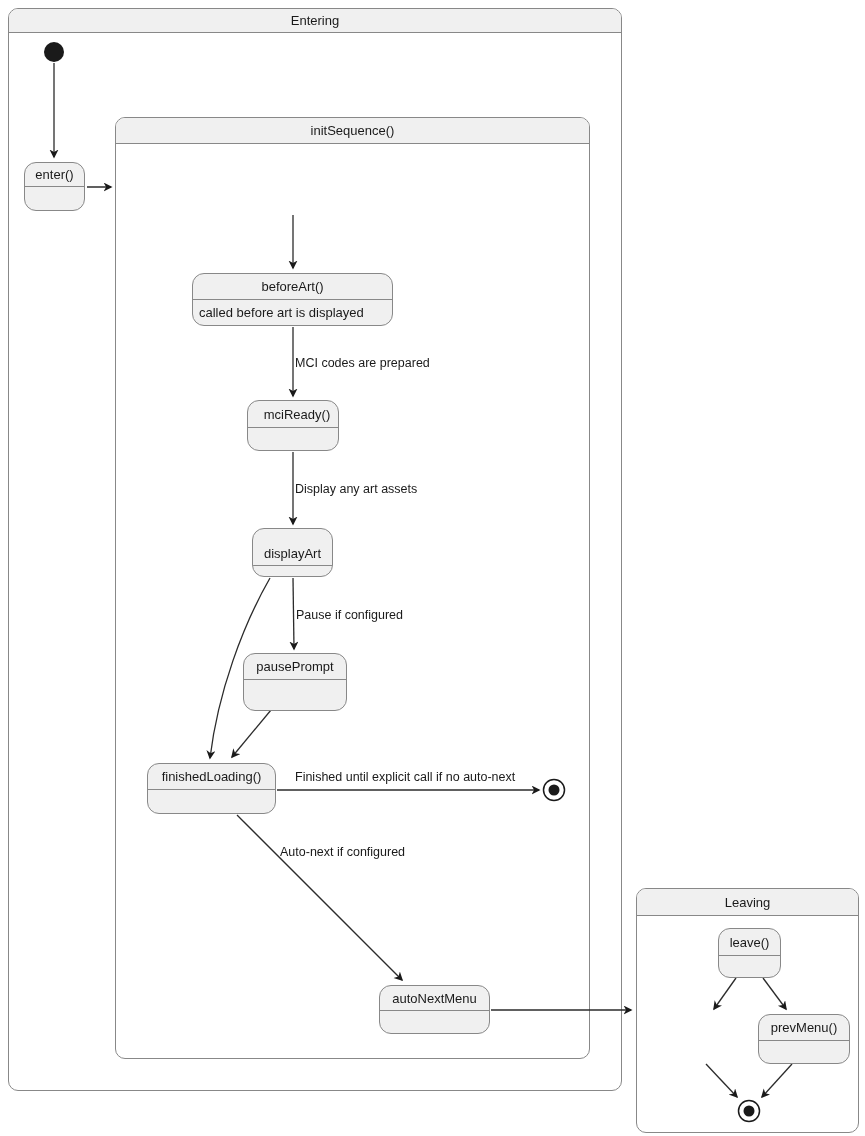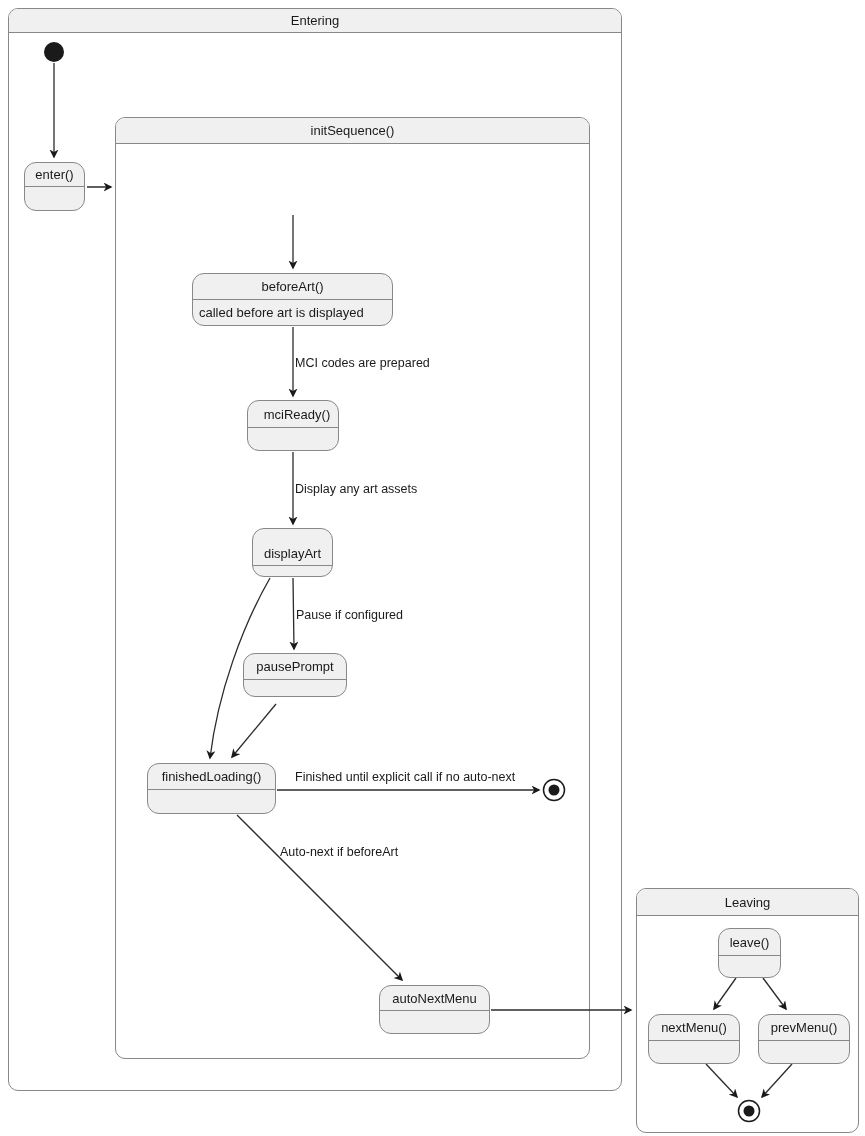--- a/index.html
+++ b/index.html
@@ -148,49 +148,45 @@
   <div class="state" style="left:247px; top:400px; width:92px; height:51px;">
     <div class="state-title" style="flex-basis:27px; height:27px;padding-left:16px;">mciReady()</div>
     <div class="state-body"></div>
   </div>
 
   <div class="state" style="left:252px; top:528px; width:81px; height:49px;">
     <div class="state-title" style="flex-basis:25px; height:25px;margin-top:12px;">displayArt</div>
     <div class="state-body"></div>
   </div>
 
-  <div class="state" style="left:243px; top:653px; width:104px; height:44px;">
+  <div class="state" style="left:243px; top:653px; width:104px; height:58px;">
     <div class="state-title">pausePrompt</div>
     <div class="state-body"></div>
   </div>
 
   <div class="state" style="left:147px; top:763px; width:129px; height:51px;">
     <div class="state-title">finishedLoading()</div>
     <div class="state-body"></div>
   </div>
 
   <div class="state" style="left:379px; top:985px; width:111px; height:49px;">
     <div class="state-title" style="flex-basis:25px; height:25px;">autoNextMenu</div>
     <div class="state-body"></div>
   </div>
 
   <div class="state" style="left:718px; top:928px; width:63px; height:50px;">
     <div class="state-title" style="flex-basis:27px; height:27px;">leave()</div>
     <div class="state-body"></div>
   </div>
 
-  <div class="state" style="left:648px; top:1014px; width:92px; height:50px;">
-    <div class="state-title">nextMenu()</div>
-    <div class="state-body"></div>
-  </div>
 
   <div class="state" style="left:758px; top:1014px; width:92px; height:50px;">
     <div class="state-title">prevMenu()</div>
     <div class="state-body"></div>
   </div>
 
   <div class="edge-label" style="left:295px; top:356px;">MCI codes are prepared</div>
   <div class="edge-label" style="left:295px; top:482px;">Display any art assets</div>
   <div class="edge-label" style="left:296px; top:608px;">Pause if configured</div>
   <div class="edge-label" style="left:295px; top:770px;">Finished until explicit call if no auto-next</div>
-  <div class="edge-label" style="left:280px; top:845px;">Auto-next if beforeArt</div>
+  <div class="edge-label" style="left:280px; top:845px;">Auto-next if configured</div>
 
 </div>
 
 </body></html>

